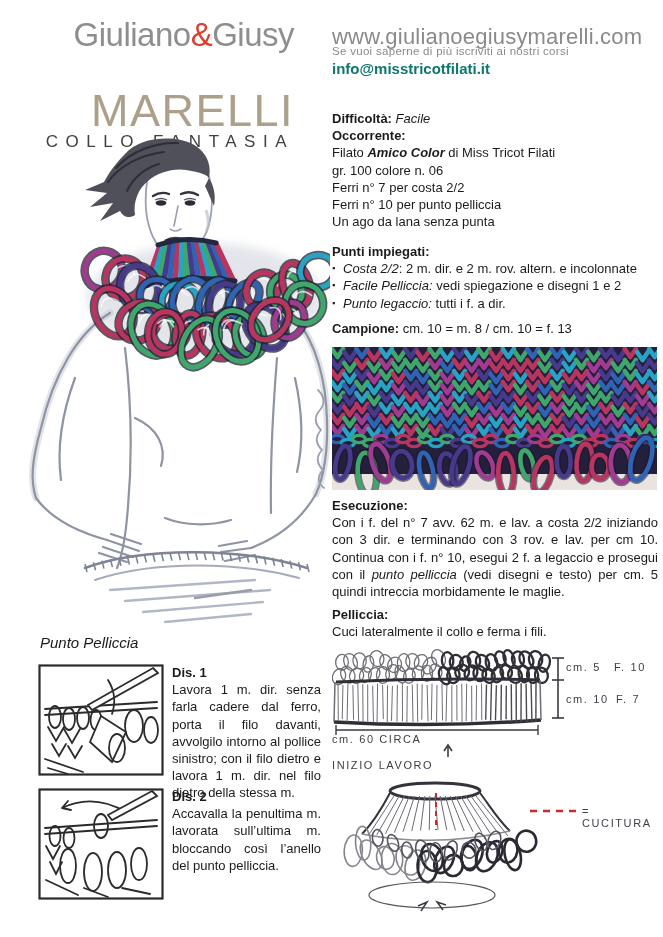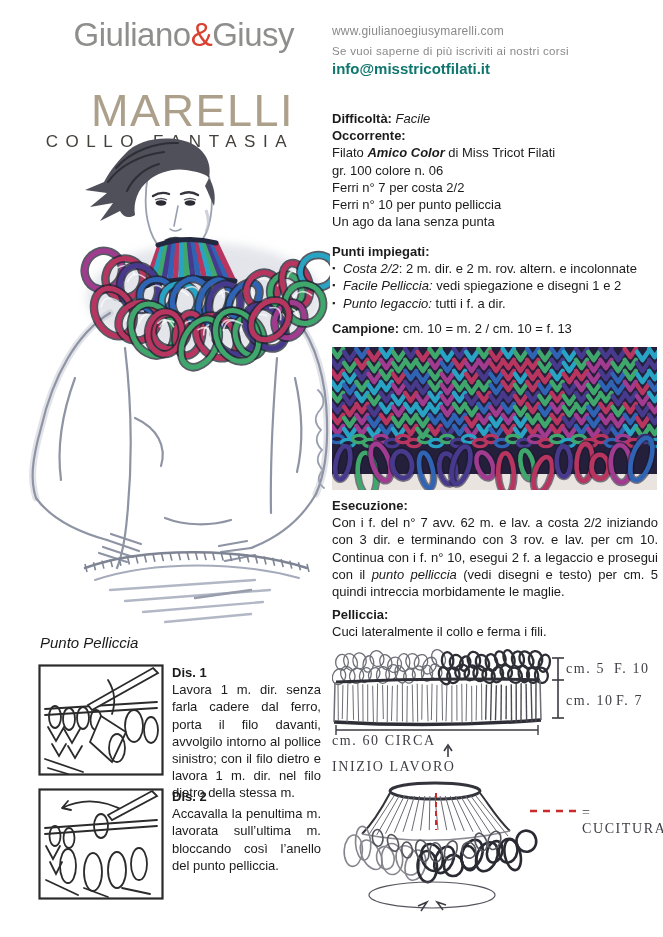--- a/index.html
+++ b/index.html
@@ -6,35 +6,35 @@
   .page{position:relative;width:663px;height:937px;background:#fff;overflow:hidden;
         font-family:"Liberation Sans",sans-serif;color:#1b1b1b;}
   .abs{position:absolute;}
   
   .logo{left:30px;top:16px;width:264px;text-align:right;}
   .logo-l1{font-size:33px;line-height:38px;color:#8e8e8c;letter-spacing:-0.5px;font-weight:300;}
   .logo-amp{color:#d9402f;}
   .logo-l2{font-size:45px;line-height:42px;color:#aca08b;letter-spacing:1.5px;font-weight:300;margin-top:36px;}
   .logo-l3{font-size:17px;color:#44403c;letter-spacing:7.5px;white-space:nowrap;font-weight:300;}
   
-  .url{left:332px;top:24px;font-size:12px;color:#8a8a8a;letter-spacing:0.2px;}
+  .url{left:332px;top:24px;font-size:22px;color:#8a8a8a;letter-spacing:0.2px;}
   .tagline{left:332px;top:45px;font-size:11.5px;color:#8a8a8a;letter-spacing:0.3px;}
   .email{left:332px;top:60px;font-size:15px;color:#0f766e;font-weight:bold;}
   
   .rc{left:332px;width:326px;font-size:13px;line-height:17.2px;}
   .hd{font-weight:bold;}
   .just{text-align:justify;}
   .bullet{position:relative;padding-left:11px;}
   .bsq{position:absolute;left:0;top:0;font-size:9px;line-height:17.2px;}
   
   .photo{left:332px;top:347px;width:325px;height:143px;}
   
   .band-wrap{left:332px;top:645px;width:328px;height:132px;}
   .collar-wrap{left:332px;top:778px;width:328px;height:158px;}
-  .hand{font-family:Liberation Serif, serif;font-size:14px;letter-spacing:1.6px;color:#3e3e46;}
+  .hand{font-family:Liberation Sans, sans-serif;font-size:11px;letter-spacing:1.6px;color:#3e3e46;}
   .hand-c{text-align:left;}
   
   .fur-head{left:40px;top:634px;font-size:15px;font-style:italic;}
   .disbox{width:126px;height:112px;}
   .dis-text{left:172px;width:149px;font-size:13px;line-height:17.2px;}
   svg{display:block;}
 </style>
 </head>
 <body>
 
@@ -258,21 +258,21 @@
   </div>
 
   <div class="abs rc" style="top:243px">
     <div class="hd">Punti impiegati:</div>
     <div class="bullet"><span class="bsq">▪</span><i>Costa 2/2</i><span>: 2 m. dir. e 2 m. rov. altern. e incolonnate</span></div>
     <div class="bullet"><span class="bsq">▪</span><i>Facile Pelliccia:</i><span> vedi spiegazione e disegni 1 e 2</span></div>
     <div class="bullet"><span class="bsq">▪</span><i>Punto legaccio:</i><span> tutti i f. a dir.</span></div>
   </div>
 
   <div class="abs rc" style="top:320px">
-    <span class="hd">Campione:</span><span> cm. 10 = m. 2 / cm. 10 = f. 13</span>
+    <span class="hd">Campione:</span><span> cm. 10 = m. 8 / cm. 10 = f. 13</span>
   </div>
 
   <svg id="swatch" class="abs photo" viewBox="0 0 325 143">
       <rect x="0" y="0" width="325" height="143" fill="#241f3a"></rect>
       <rect x="0" y="127" width="325" height="16" fill="#e9e4df"></rect>
       <path d="M 0 2 L 5.5 10 L 11 2" stroke="#3fa76b" stroke-width="4.6" fill="none" stroke-linecap="round" stroke-linejoin="round"></path>
       <path d="M 0 13 L 5.5 21 L 11 13" stroke="#473a8c" stroke-width="4.6" fill="none" stroke-linecap="round" stroke-linejoin="round"></path>
       <path d="M 0 24 L 5.5 32 L 11 24" stroke="#b7355f" stroke-width="4.6" fill="none" stroke-linecap="round" stroke-linejoin="round"></path>
       <path d="M 0 35 L 5.5 43 L 11 35" stroke="#29a3c4" stroke-width="4.6" fill="none" stroke-linecap="round" stroke-linejoin="round"></path>
       <path d="M 0 46 L 5.5 54 L 11 46" stroke="#3fa76b" stroke-width="4.6" fill="none" stroke-linecap="round" stroke-linejoin="round"></path>

